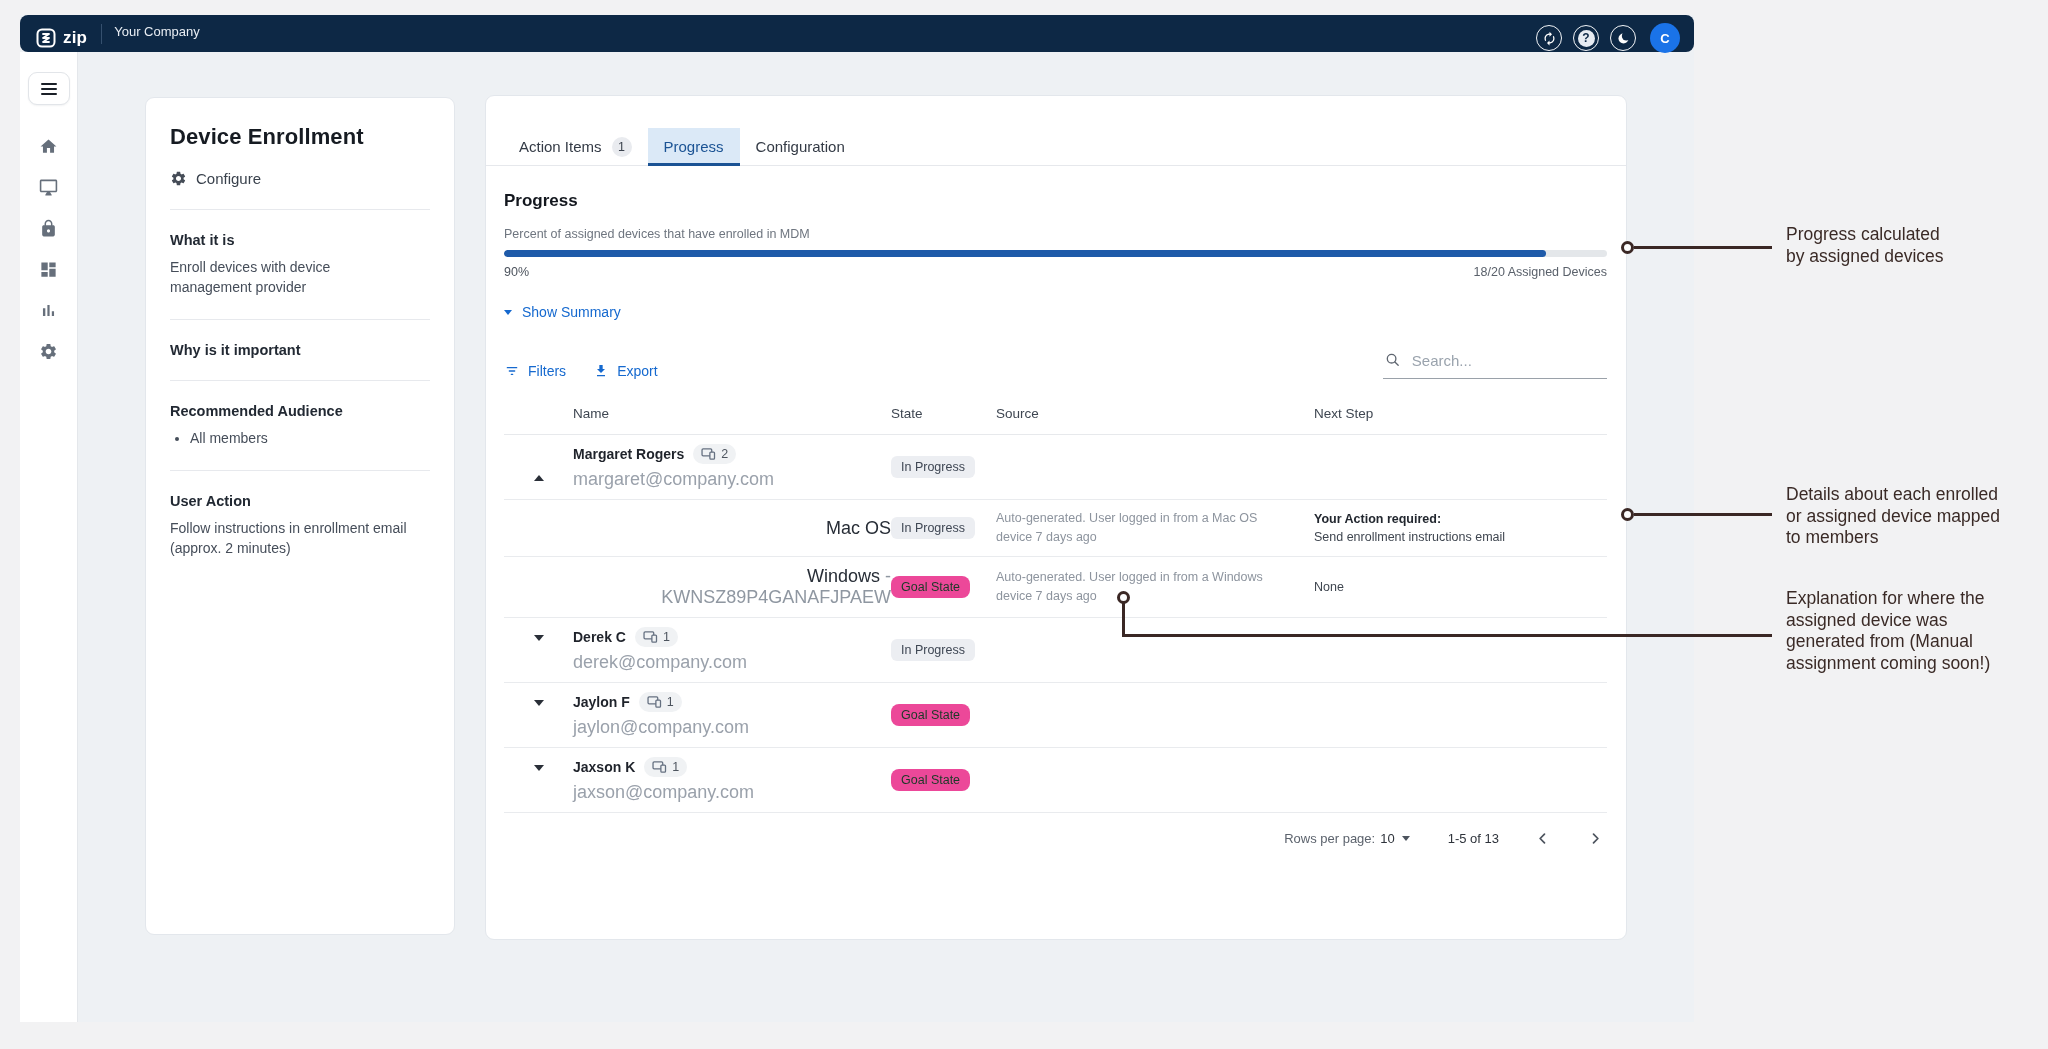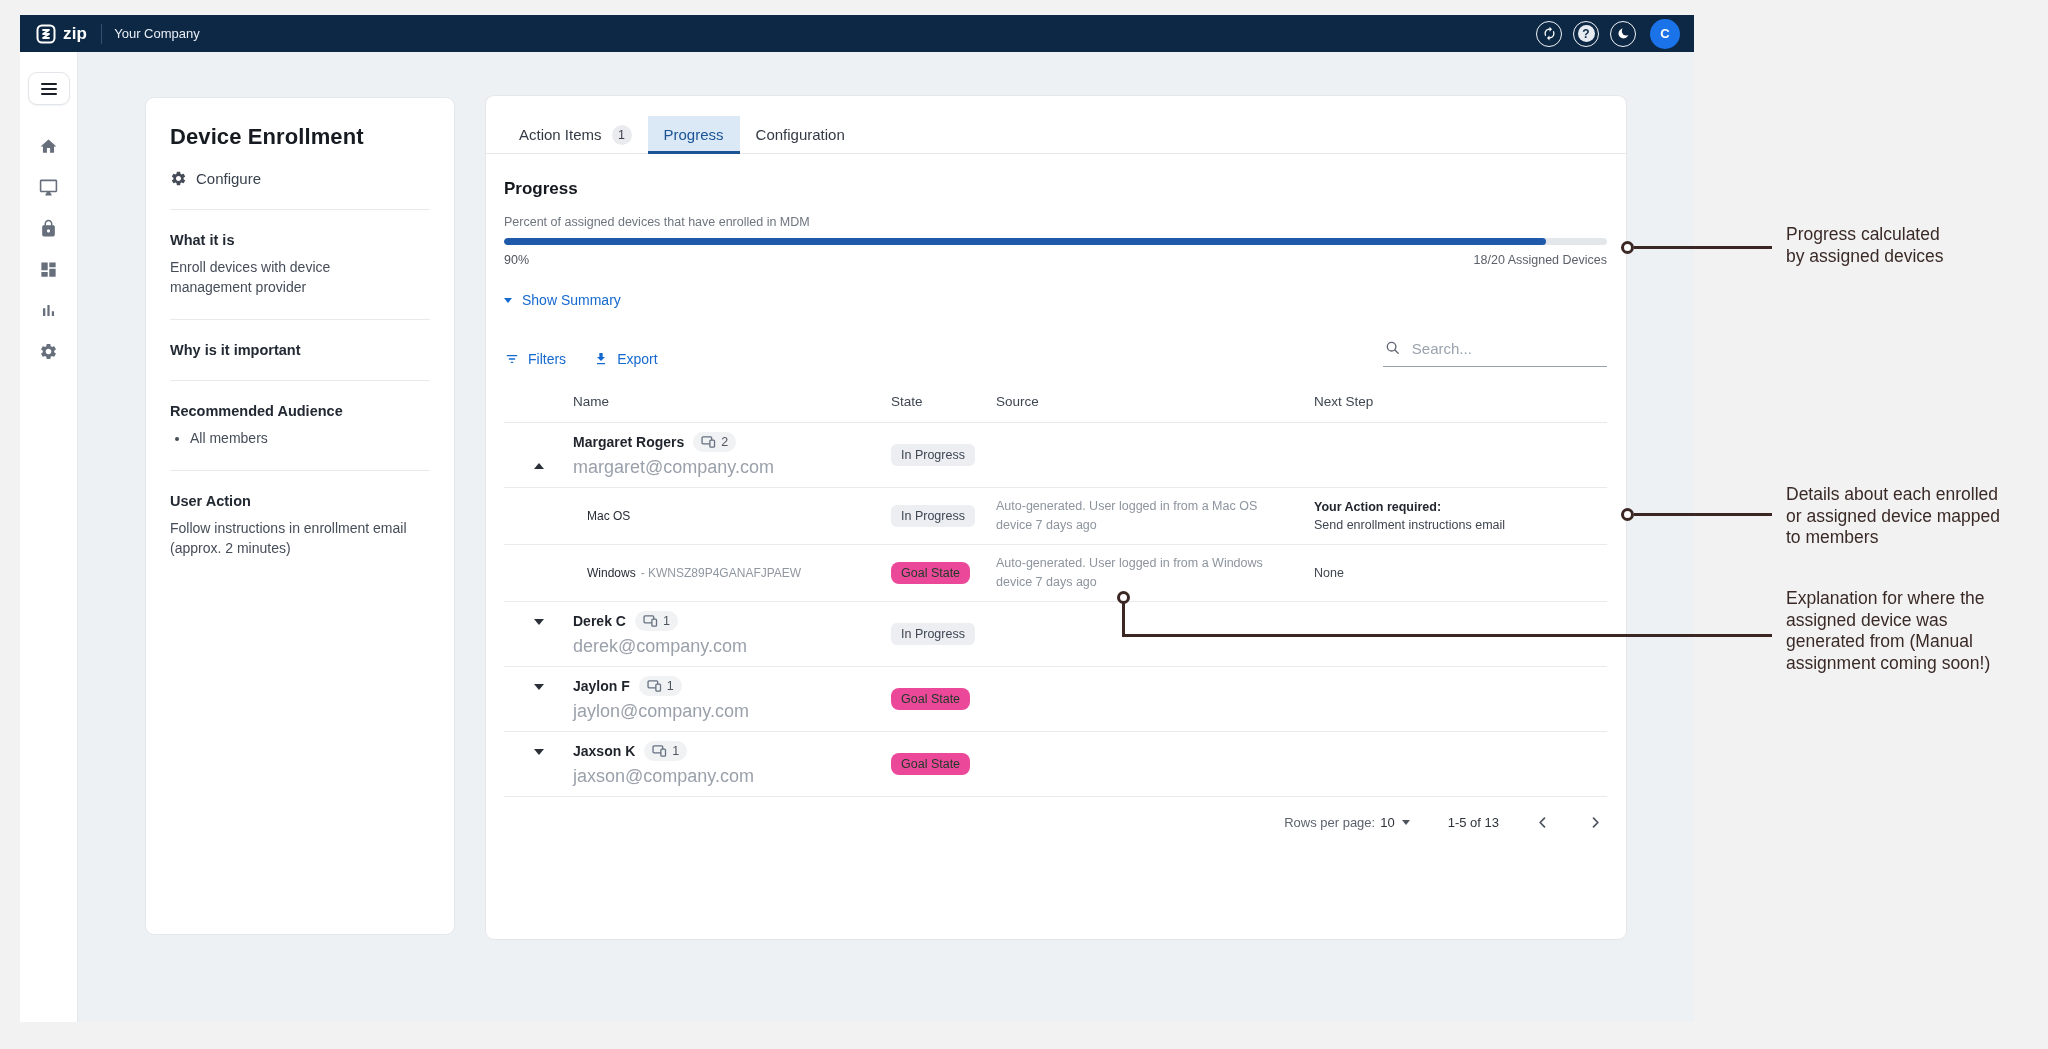--- a/index.html
+++ b/index.html
@@ -1,21 +1,21 @@
 <!DOCTYPE html>
 <html><head>
 <meta charset="utf-8">
 <style>
   * { box-sizing: border-box; margin: 0; padding: 0; }
   body { font-family: "Liberation Sans", sans-serif; background: #f2f2f3; }
   .stage { position: relative; width: 2048px; height: 1049px; background: #f2f2f3; overflow: hidden; }
   .app { position: absolute; left: 20px; top: 15px; width: 1674px; height: 1007px; background: #eef1f4; }
 
   
-  .navbar { position: absolute; left: 0; top: 0; width: 100%; height: 37px; background: #0d2845; display: flex; align-items: center; padding: 0 14px 0 16px; }
+  .navbar { position: absolute; left: 0; top: 0; width: 100%; height: 37px; background: #0d2845; display: flex; padding: 9px 14px 0 16px; border-radius: 8px; }
   .logo { display: flex; align-items: center; gap: 7px; }
   .logo-text { color: #fff; font-weight: bold; font-size: 17px; letter-spacing: .2px; }
   .nav-divider { width: 1px; height: 20px; background: #35506e; margin: 0 12px 0 14px; }
   .company { color: #e9eef4; font-size: 13px; }
   .nav-right { margin-left: auto; display: flex; align-items: center; gap: 11px; }
   .circle-btn { width: 26px; height: 26px; border: 1.5px solid #f2f5f8; border-radius: 50%; display: flex; align-items: center; justify-content: center; cursor: pointer; }
   .help-inner { width: 17px; height: 17px; border-radius: 50%; background: #e7ecf2; color: #0d2845; font-size: 12px; font-weight: bold; display: flex; align-items: center; justify-content: center; }
   .avatar { width: 30px; height: 30px; border-radius: 50%; background: #1a73e8; color: #fff; font-size: 13px; font-weight: bold; display: flex; align-items: center; justify-content: center; margin-left: 3px; }
 
   
@@ -36,21 +36,21 @@
   .info-card hr { border: none; border-top: 1px solid #e7e9ed; margin: 22px 0; }
   .info-card h3 { font-size: 14.5px; color: #222933; margin-bottom: 9px; }
   .info-card p { font-size: 14px; color: #454d59; line-height: 20px; max-width: 256px; }
   .info-card p.narrow { max-width: 245px; }
   .info-card ul { padding-left: 20px; }
   .info-card li { font-size: 14px; color: #454d59; line-height: 20px; }
 
   .main-card { left: 465px; top: 80px; width: 1142px; height: 845px; }
 
   
-  .tabs { height: 58px; border-bottom: 1px solid #e6e8ec; display: flex; align-items: flex-end; padding-left: 17px; }
+  .tabs { height: 70px; border-bottom: 1px solid #e6e8ec; display: flex; align-items: flex-end; padding-left: 17px; }
   .tab { position: relative; height: 37px; padding: 0 16px; display: flex; align-items: center; gap: 10px; font-size: 15px; color: #333a45; cursor: pointer; }
   .tab.active { background: #dbe9f7; color: #1b5394; }
   .tab.active::after { content: ""; position: absolute; left: 0; right: 0; bottom: -1px; height: 3px; background: #1b5394; }
   .tab-badge { width: 20px; height: 20px; border-radius: 50%; background: #e9ebef; color: #3c434e; font-size: 12.5px; display: flex; align-items: center; justify-content: center; }
 
   .card-body { padding: 25px 19px 0 18px; }
   .card-body h2 { font-size: 17px; color: #13171e; }
   .subtitle { font-size: 12.5px; color: #6e757f; margin-top: 16px; }
   .bar { margin-top: 9px; height: 7px; background: #e4e7ea; border-radius: 4px; overflow: hidden; }
   .bar-fill { height: 100%; background: #1e5aa9; border-radius: 4px; }
@@ -74,21 +74,21 @@
   .trow { border-bottom: 1px solid #e9ebee; min-height: 56px; padding: 9px 0; }
   .caret-cell { padding-left: 30px; cursor: pointer; }
   .caret-up { width: 0; height: 0; border-left: 5px solid transparent; border-right: 5px solid transparent; border-bottom: 6.5px solid #2a2f38; }
   .caret-dn { width: 0; height: 0; border-left: 5px solid transparent; border-right: 5px solid transparent; border-top: 6.5px solid #2a2f38; }
   .name-line { display: flex; align-items: center; gap: 9px; }
   .member-name { font-size: 14px; font-weight: bold; color: #1f232b; }
   .dev-badge { display: inline-flex; align-items: center; gap: 5px; background: #f0f2f4; border-radius: 10px; padding: 3px 8px; }
   .dev-badge svg { width: 15px; height: 12px; }
   .dev-count { font-size: 12.5px; color: #4e555f; }
   .email { font-size: 18px; color: #9aa1ab; margin-top: 5px; }
-  .device-name-cell { padding-left: 14px; font-size: 12px; color: #272d36; }
+  .device-name-cell { padding-left: 14px; font-size: 18px; color: #272d36; text-align: right; }
   .serial { color: #8f97a1; margin-left: 5px; }
   .pill { display: inline-block; font-size: 12.5px; padding: 4px 10px; border-radius: 6px; }
   .pill.in-progress { background: #eceef2; color: #3f4754; }
   .pill.goal { background: #ec4899; color: #1b3a27; border-radius: 8px; }
   .source-cell { font-size: 12.5px; color: #8d949e; line-height: 19px; padding-right: 34px; }
   .next-title { font-size: 12.5px; font-weight: bold; color: #22272f; }
   .next-text { font-size: 12.5px; color: #3f4650; margin-top: 4px; }
   .next-plain { font-size: 12.5px; color: #3f4650; }
 
   .pagination { margin-top: 16px; display: flex; justify-content: flex-end; align-items: center; font-size: 13px; color: #5c636d; padding-right: 2px; }

